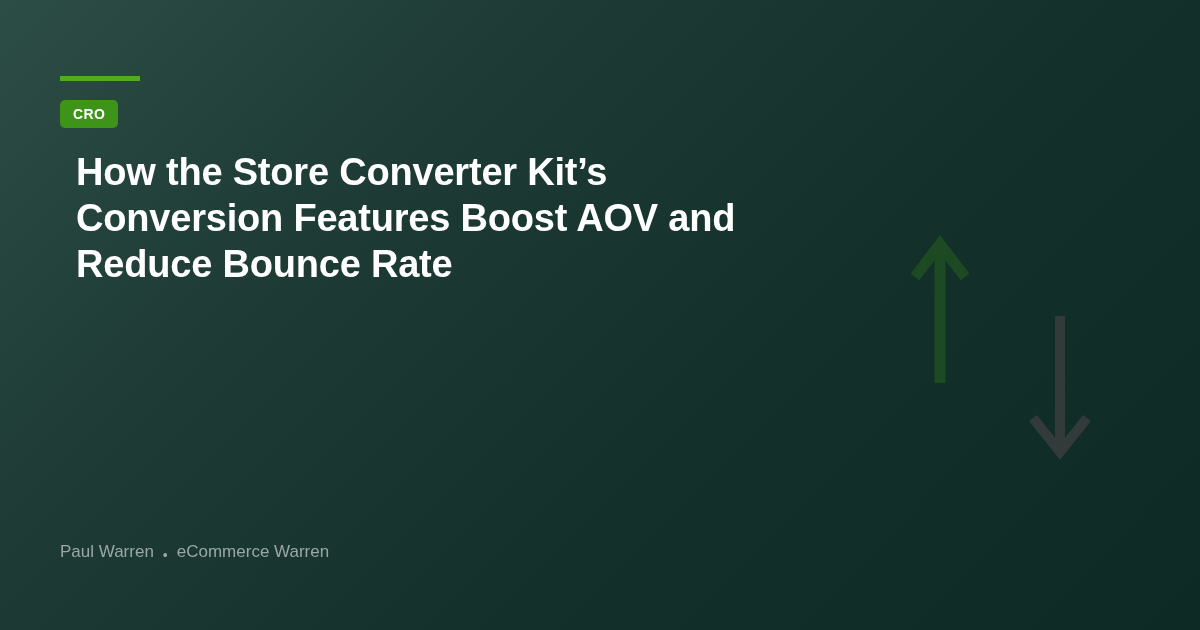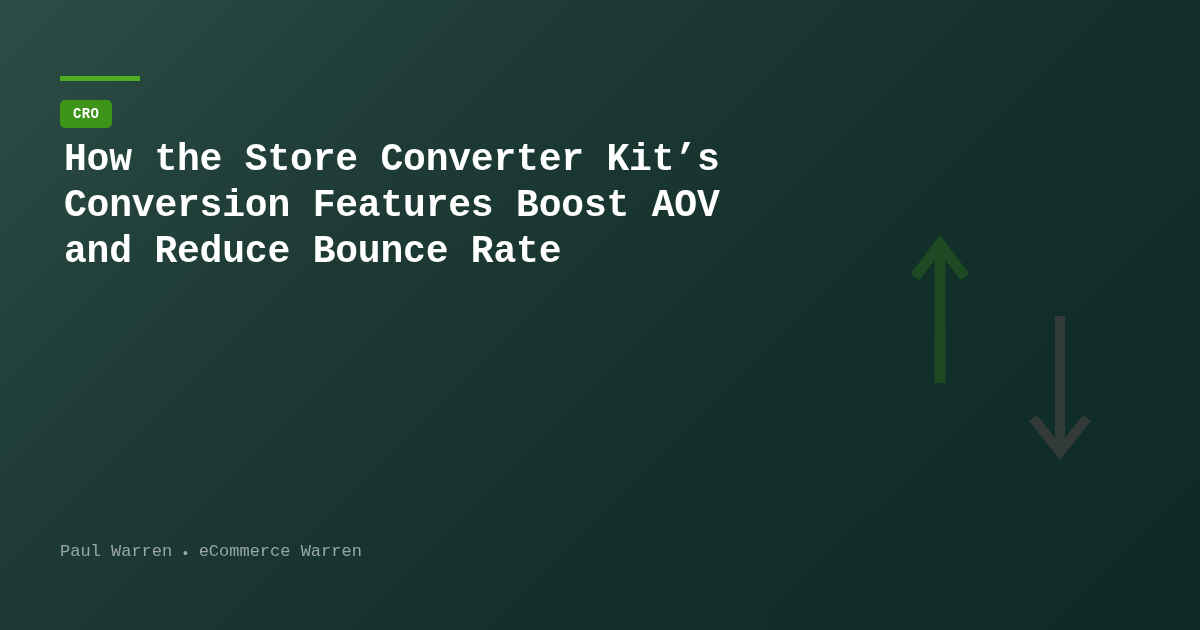--- a/index.html
+++ b/index.html
@@ -7,21 +7,21 @@
     padding: 0;
     background: #0e2b26;
   }
 
   #card {
     position: relative;
     width: 1200px;
     height: 630px;
     overflow: hidden;
     background: linear-gradient(135deg, #2c4d45 0%, #1d3a34 32%, #13302b 62%, #0d2a25 100%);
-    font-family: Liberation Mono, monospace;
+    font-family: Liberation Sans, sans-serif;
     -webkit-font-smoothing: antialiased;
   }
 
   
   #decor {
     position: absolute;
     left: 0;
     top: 0;
     width: 1200px;
     height: 630px;
@@ -61,21 +61,21 @@
     font-size: 14px;
     font-weight: bold;
     letter-spacing: 0.4px;
   }
 
   #headline {
     position: absolute;
     left: 0;
     top: 133px;
     width: 660px;
-    margin: 4px;
+    margin: 16px;
     color: #ffffff;
     font-size: 38px;
     font-weight: bold;
     line-height: 46px;
     letter-spacing: -0.2px;
   }
 
   #byline {
     position: absolute;
     left: 0;

